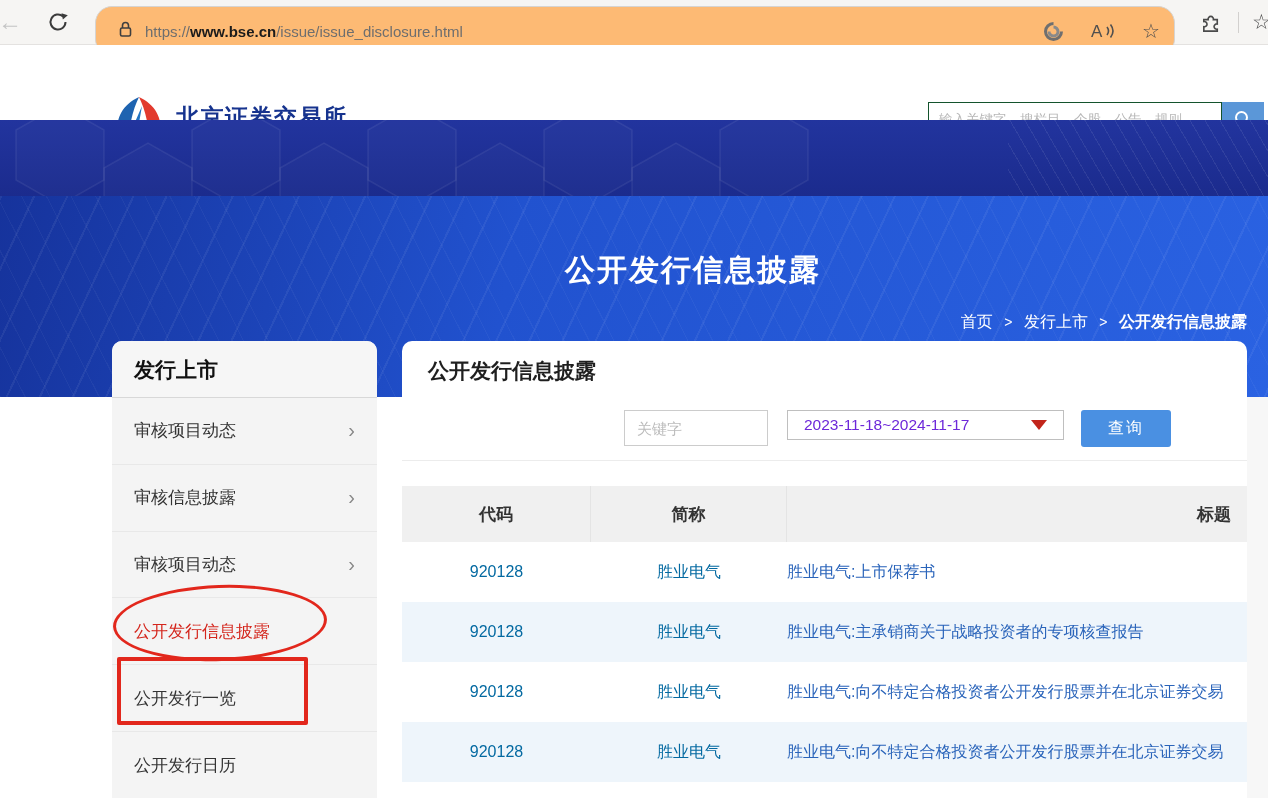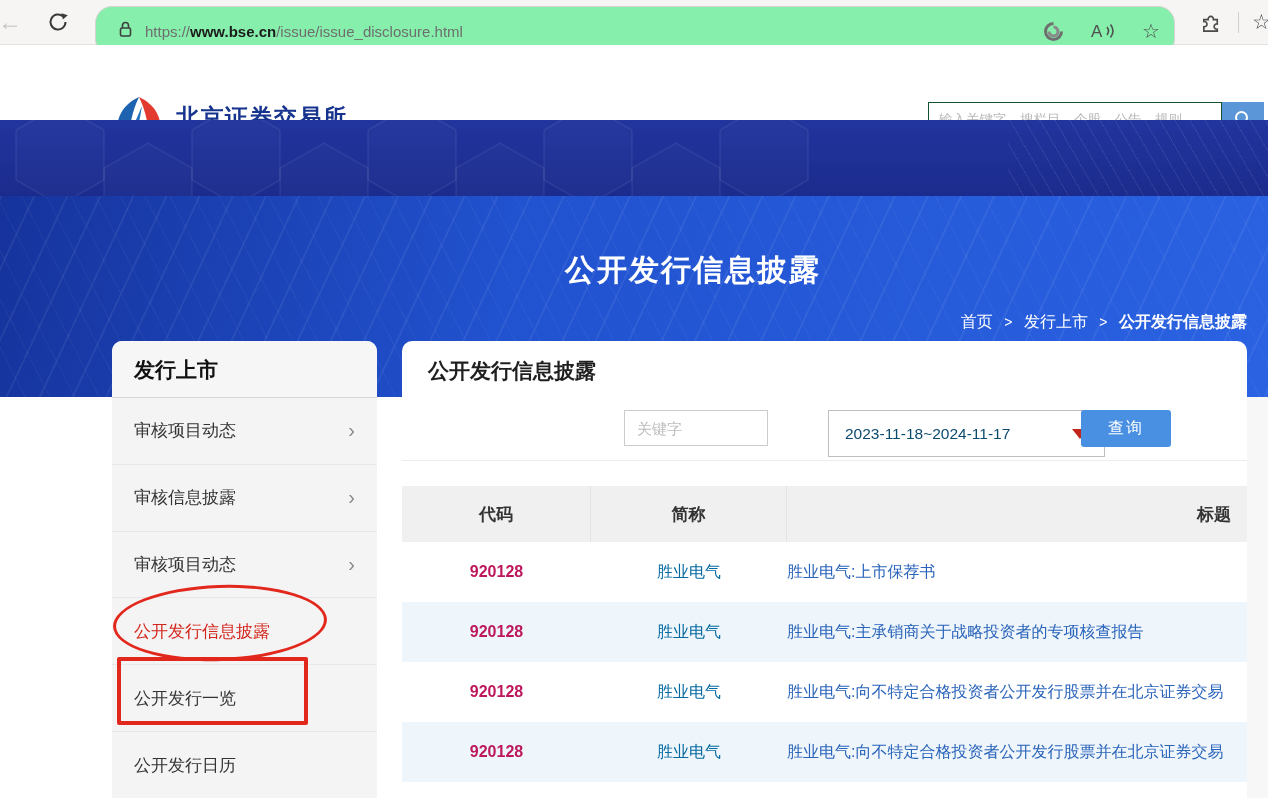--- a/index.html
+++ b/index.html
@@ -7,21 +7,21 @@
   .screen {
     position:relative; width:1268px; height:798px; overflow:hidden;
     background:#fff; font-family:"Liberation Sans", sans-serif;
   }
   
   .browser-bar { position:absolute; left:0; top:0; width:1268px; height:45px;
     background:#f6f5f3; border-bottom:1px solid #e4e2e0; }
   .back-arrow { position:absolute; left:-2px; top:8px; font-size:24px; color:#c4c4c4; }
   .refresh-btn { position:absolute; left:46px; top:10px; width:24px; height:24px; }
   .url-pill { position:absolute; left:95px; top:6px; width:1080px; height:50px;
-    background:#86efac; border:1px solid #d6d4d2; border-radius:17px;
+    background:#fdba74; border:1px solid #d6d4d2; border-radius:17px;
     display:flex; align-items:center; padding:0 14px 0 22px; }
   .url-text { font-size:15px; color:#6e6e6e; white-space:nowrap; margin-left:12px; }
   .url-text b { color:#1b1b1b; font-weight:700; }
   .pill-spacer { flex:1; }
   .pill-icon { margin-left:26px; display:flex; align-items:center; }
   .star-glyph { font-size:20px; color:#4f4f4f; line-height:1; }
   .ext-icon { position:absolute; left:1200px; top:11px; }
   .chrome-divider { position:absolute; left:1238px; top:12px; width:1px; height:21px; background:#d2d0ce; }
   .cut-star { position:absolute; left:1252px; top:10px; font-size:21px; color:#4f4f4f; }
   
@@ -78,40 +78,40 @@
     border:4px solid #e2271c; border-radius:2px; z-index:4; pointer-events:none; }
   
   .main-panel { position:absolute; left:402px; top:341px; width:845px; height:457px;
     background:#fff; border-radius:10px 10px 0 0; z-index:2; overflow:hidden; }
   .panel-title { position:absolute; left:26px; top:16px; font-size:21px; font-weight:700; color:#1f1f1f; }
   .flt-input { position:absolute; top:69px; height:36px; border:1px solid #ccc;
     padding:0 12px; font-size:15px; color:#333; outline:none; font-family:inherit; }
   .flt-input::placeholder { color:#bbb; }
   .flt-company { left:23px; width:182px; }
   .flt-keyword { left:222px; width:144px; }
-  .date-select { position:absolute; left:385px; top:69px; width:277px; height:47px;
+  .date-select { position:absolute; left:385px; top:69px; width:277px; height:30px;
     border:1px solid #bfbfbf; display:flex; align-items:center; padding:0 16px;
-    font-size:15.5px; color:#0c4a6e; cursor:pointer; background:#fff;margin-left:41px; }
+    font-size:15.5px; color:#6d28d9; cursor:pointer; background:#fff; }
   .date-caret { margin-left:auto; width:0; height:0;
     border-left:8px solid transparent; border-right:8px solid transparent; border-top:10px solid #c2251b; }
   .query-btn { position:absolute; left:679px; top:69px; width:90px; height:37px;
     background:#4a90e2; color:#fff; font-size:16px; border:none; border-radius:3px;
     cursor:pointer; font-family:inherit; letter-spacing:2px; }
   .flt-divider { position:absolute; left:0; top:119px; width:845px; height:1px; background:#ececec; }
   .tbl-header { position:absolute; left:0; top:145px; width:845px; height:56px;
     background:#f0f0f0; display:flex; font-size:17px; font-weight:700; color:#333; }
   .th-code { width:189px; display:flex; align-items:center; justify-content:center;
     border-right:1px solid #e4e4e4; }
   .th-name { width:196px; display:flex; align-items:center; justify-content:center;
     border-right:1px solid #e4e4e4; }
   .th-title { flex:1; display:flex; align-items:center; justify-content:flex-end; padding-right:16px; }
   .tbl-row { position:absolute; left:0; width:845px; height:60px; display:flex; font-size:16px; }
   .tbl-row.alt { background:#eef5fb; }
   .td-code { width:189px; display:flex; align-items:center; justify-content:center;
-    color:#be185d; cursor:pointer;font-weight:bold; }
+    color:#0369a1; cursor:pointer; }
   .td-name { width:196px; display:flex; align-items:center; justify-content:center; color:#0369a1; }
   .td-title { flex:1; display:flex; align-items:center; color:#2a64ba; cursor:pointer;
     white-space:nowrap; overflow:hidden; padding-right:8px; }
 </style>
 </head>
 <body>
 
 <div class="screen">
 
   <div class="browser-bar">

